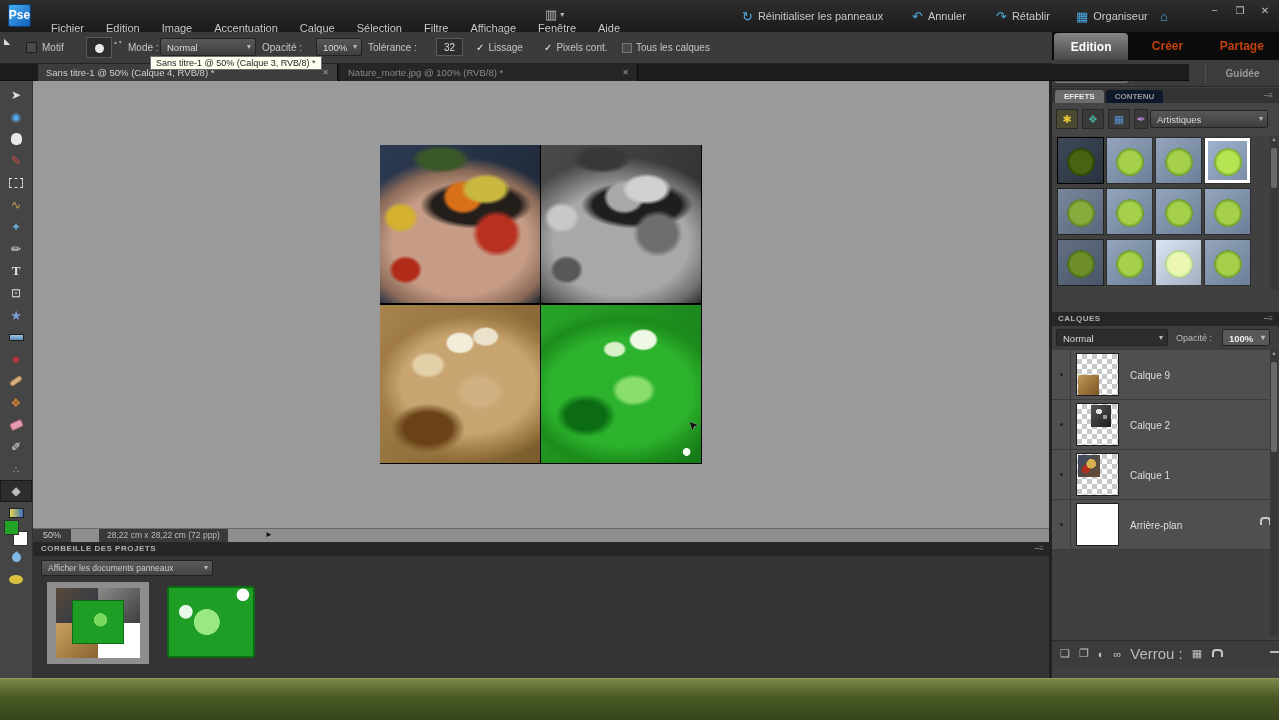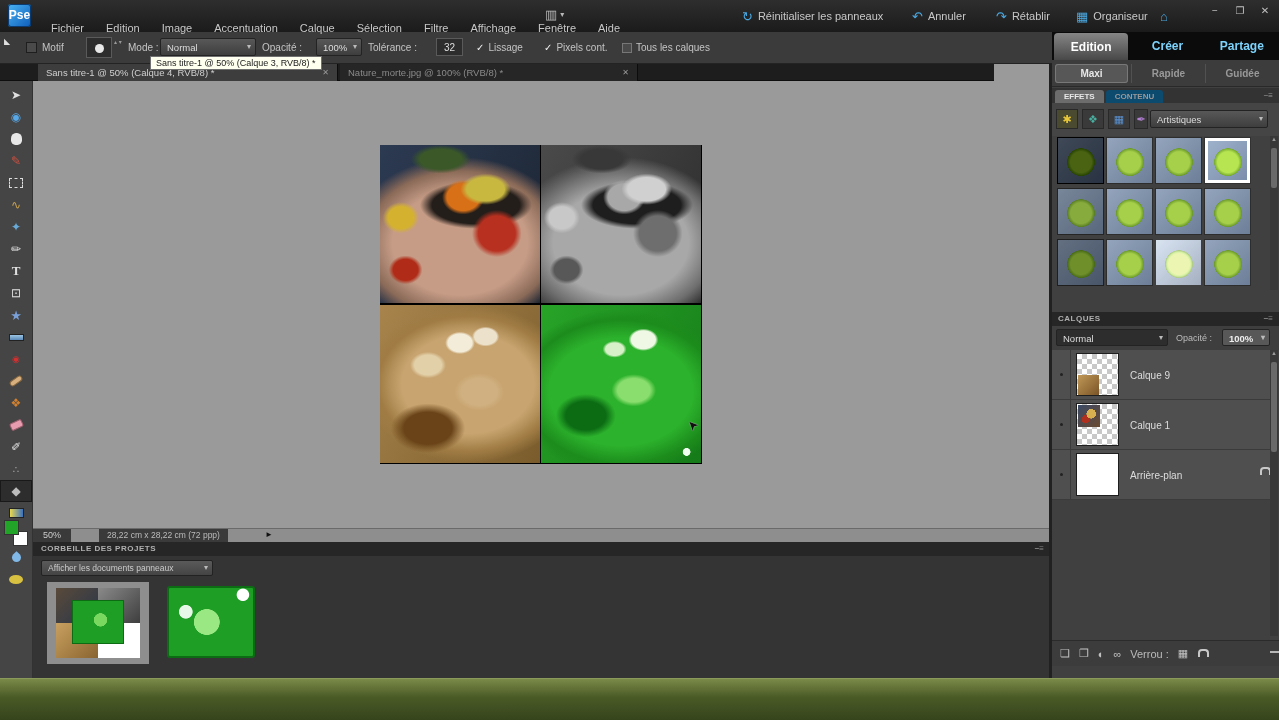--- a/index.html
+++ b/index.html
@@ -36,21 +36,21 @@
  color:#ddd;font-size:10px;text-align:center;padding-top:3px}
 .optcheck{position:absolute;top:10px;display:flex;gap:4px;align-items:center;font-size:10px;color:#c4c4c4}
 .optcheck .ck{color:#f0f0f0;font-size:10px}
 .optcheck .box{width:10px;height:10px;border:1px solid #777;background:#4a4a4a}
 
 
 #tooltip{position:absolute;left:150px;top:56px;background:#fffff0;border:1px solid #707070;color:#222;
  font-size:9px;padding:1px 5px;z-index:40;white-space:nowrap}
 
 
-#tabbar{position:absolute;left:0;top:64px;width:994px;height:17px;background:#1d1d1d;border-bottom:1px solid #0e0e0e;z-index:3}
+#tabbar{position:absolute;left:0;top:64px;width:1189px;height:17px;background:#1d1d1d;border-bottom:1px solid #0e0e0e;z-index:3}
 .dtab{position:absolute;top:0;height:17px;display:flex;align-items:center;justify-content:space-between;
  padding:0 8px;font-size:9.5px;border-right:1px solid #0c0c0c;white-space:nowrap;overflow:hidden}
 .dtab.active{background:#3d3d3d;color:#d0d0d0}
 .dtab:not(.active){background:#262626;color:#8a8a8a}
 .dtab .x{font-size:8px;color:#999;margin-left:8px}
 
 
 #toolbar{position:absolute;left:0;top:81px;width:33px;height:597px;background:#454545;border-right:1px solid #323232;padding-top:3px}
 .tool{width:32px;height:22px;display:flex;align-items:center;justify-content:center;font-size:12px;color:#e0e0e0}
 .tool.sel{background:#2d2d2d;box-shadow:inset 0 0 0 1px #191919}
@@ -138,30 +138,30 @@
  background:radial-gradient(circle at 55% 45%,#7ad860 0 18%,rgba(0,0,0,0) 19%),#1f9e26}
 #bin-thumb2{position:absolute;left:134px;top:30px;width:88px;height:72px;border:2px solid #0c6c14;border-radius:3px;
  background:radial-gradient(circle at 88% 10%,#fff 0 6%,rgba(0,0,0,0) 7%),
  radial-gradient(circle at 45% 50%,#9ae884 0 22%,rgba(0,0,0,0) 23%),
  radial-gradient(circle at 20% 35%,#e8f8e8 0 8%,rgba(0,0,0,0) 9%),#1f9e26}
 
 
 #divider{position:absolute;left:1049px;top:32px;width:3px;height:646px;background:#212121}
 #rightpanel{position:absolute;left:1052px;top:32px;width:227px;height:646px;background:#404040}
 #rtabs{position:absolute;left:0;top:0;width:227px;height:28px;background:#0b0b0b;display:flex}
-.rtab{flex:1;display:flex;align-items:center;justify-content:center;font-size:12px;font-weight:bold;color:#7dd3fc}
+.rtab{flex:1;display:flex;align-items:center;justify-content:center;font-size:12px;font-weight:bold;color:#c2410c}
 .rtab.active{background:linear-gradient(#868686,#484848);color:#fff;border-radius:4px 4px 0 0;margin:1px 2px 0 2px}
 #modes{position:absolute;left:0;top:28px;width:227px;height:27px;background:#3c3c3c;border-bottom:1px solid #292929;display:flex;align-items:center}
 .mode{flex:1;text-align:center;font-size:10px;color:#999;font-weight:bold;border-left:1px solid #515151;padding:4px 0}
 .mode:first-child{border-left:none}
 .mode.active{color:#e8e8e8;background:#575757;border-radius:3px;margin:0 3px;box-shadow:inset 0 0 0 1px #787878}
 #ptabs{position:absolute;left:0;top:56px;width:227px;height:15px;background:#333;display:flex;align-items:flex-end;padding-left:3px;gap:2px}
 .ptab{font-size:8px;font-weight:bold;padding:2px 9px;border-radius:3px 3px 0 0}
 .ptab.active{background:#6c6c6c;color:#e8e8e8}
-.ptab.off{background:#0c4a6e;color:#999}
+.ptab.off{background:#0f172a;color:#999}
 #ptabs .collapse{position:absolute;right:6px;top:3px;color:#999;font-size:8px}
 #fxbar{position:absolute;left:0;top:71px;width:227px;height:33px;background:#454545}
 .fxi{position:absolute;top:6px;width:22px;height:20px;display:flex;align-items:center;justify-content:center;
  background:#3a3a3a;border:1px solid #292929;font-size:11px}
 #fx-category{left:98px;top:7px;width:118px}
 #fxgrid{position:absolute;left:4px;top:104px;width:212px;height:154px}
 .fx{width:47px;height:47px;margin:1px;display:inline-block;border:1px solid #2d2d2d;position:relative;
  background:linear-gradient(135deg,#93a4bc,#6d7e98)}
 .fx:after{content:"";position:absolute;left:7px;top:8px;width:32px;height:31px;
  background:radial-gradient(circle at 50% 52%,#a6d04a 0 46%,#6d9c2c 60%,rgba(0,0,0,0) 62%)}
@@ -209,21 +209,21 @@
 .ov-white{left:0;top:0;width:41px;height:41px;background:#fff}
 .lname{position:absolute;left:78px;top:20px;font-size:10px;color:#ddd}
 .lrow.sel .lname{color:#fff;font-weight:bold}
 .llock{position:absolute;right:12px;top:22px}
 .lockg{width:9px;height:7px;background:#c8c8c8;position:relative;border-radius:1px}
 .lockg:before{content:"";position:absolute;top:-5px;left:1px;width:7px;height:6px;border:2px solid #c8c8c8;border-bottom:none;border-radius:4px 4px 0 0}
 #lyrscroll{left:218px;top:318px;height:286px}
 #lyrscroll .thumbbar{top:12px;height:90px}
 #lyrbtns{position:absolute;left:0;top:608px;width:227px;height:26px;background:#3c3c3c;border-top:1px solid #2b2b2b;
  display:flex;align-items:center;gap:9px;padding:0 8px;color:#c0c0c0;font-size:11px}
-#lyrbtns .small{font-size:11px;color:#bbb}
+#lyrbtns .small{font-size:15px;color:#bbb}
 .trash{width:10px;height:11px;background:#b8b8b8;border-radius:1px 1px 2px 2px;position:relative}
 .trash:before{content:"";position:absolute;top:-3px;left:-1px;width:12px;height:2px;background:#b8b8b8}
 .spacer{flex:1}
 
 
 #taskbar{position:absolute;left:0;top:678px;width:1279px;height:42px;
  background:linear-gradient(#7a8a48,#4a5a26 45%,#36441c);border-top:1px solid #8a9a5a;z-index:8}
 </style>
 </head>
 <body>
@@ -479,20 +479,27 @@
       <div class="lrow">
         <span class="eyew"><span class="eye"></span></span>
         <span class="lthumb">
           <span class="ov ov-sepia"></span>
         </span>
         <span class="lname">Calque 9</span>
       </div>
       <div class="lrow">
         <span class="eyew"><span class="eye"></span></span>
         <span class="lthumb">
+          <span class="ov ov-gray"></span>
+        </span>
+        <span class="lname">Calque 2</span>
+      </div>
+      <div class="lrow">
+        <span class="eyew"><span class="eye"></span></span>
+        <span class="lthumb">
           <span class="ov ov-color"></span>
         </span>
         <span class="lname">Calque 1</span>
       </div>
       <div class="lrow">
         <span class="eyew"><span class="eye"></span></span>
         <span class="lthumb">
           <span class="ov ov-white"></span>
         </span>
         <span class="lname">Arrière-plan</span>

